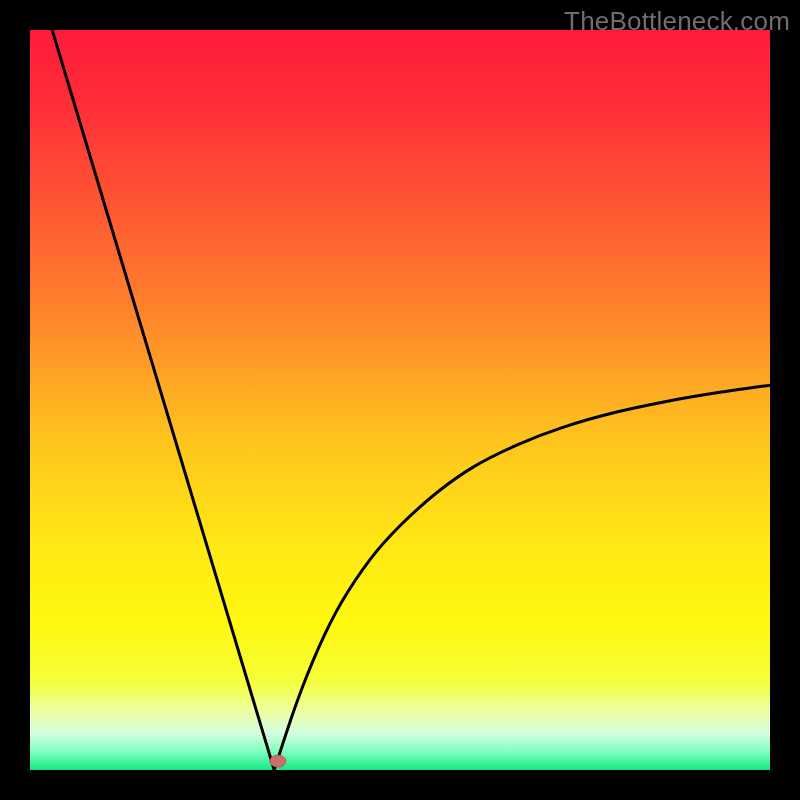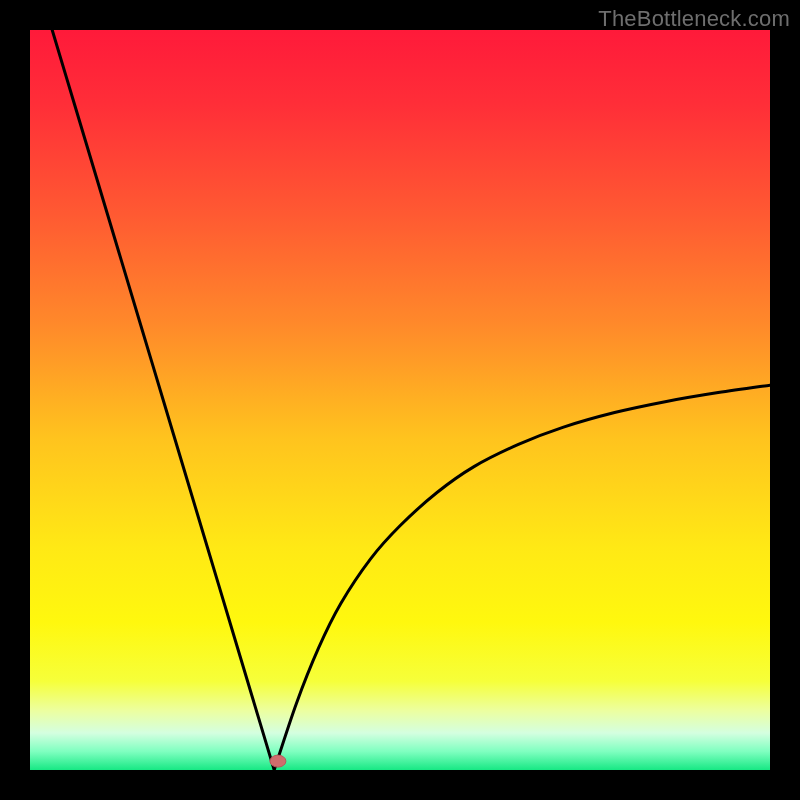--- a/index.html
+++ b/index.html
@@ -24,21 +24,21 @@
     left: 0;
     top: 0;
     width: 740px;
     height: 740px;
   }
   .watermark {
     position: absolute;
     top: 6px;
     right: 10px;
     color: #6e6e6e;
-    font-size: 22px;
+    font-size: 26px;
     font-weight: 500;
     letter-spacing: 0.2px;
     user-select: none;
   }
 </style>
 </head>
 <body>
 
 <div class="frame">
   <svg class="plot-area" viewBox="0 0 740 740" preserveAspectRatio="none">

